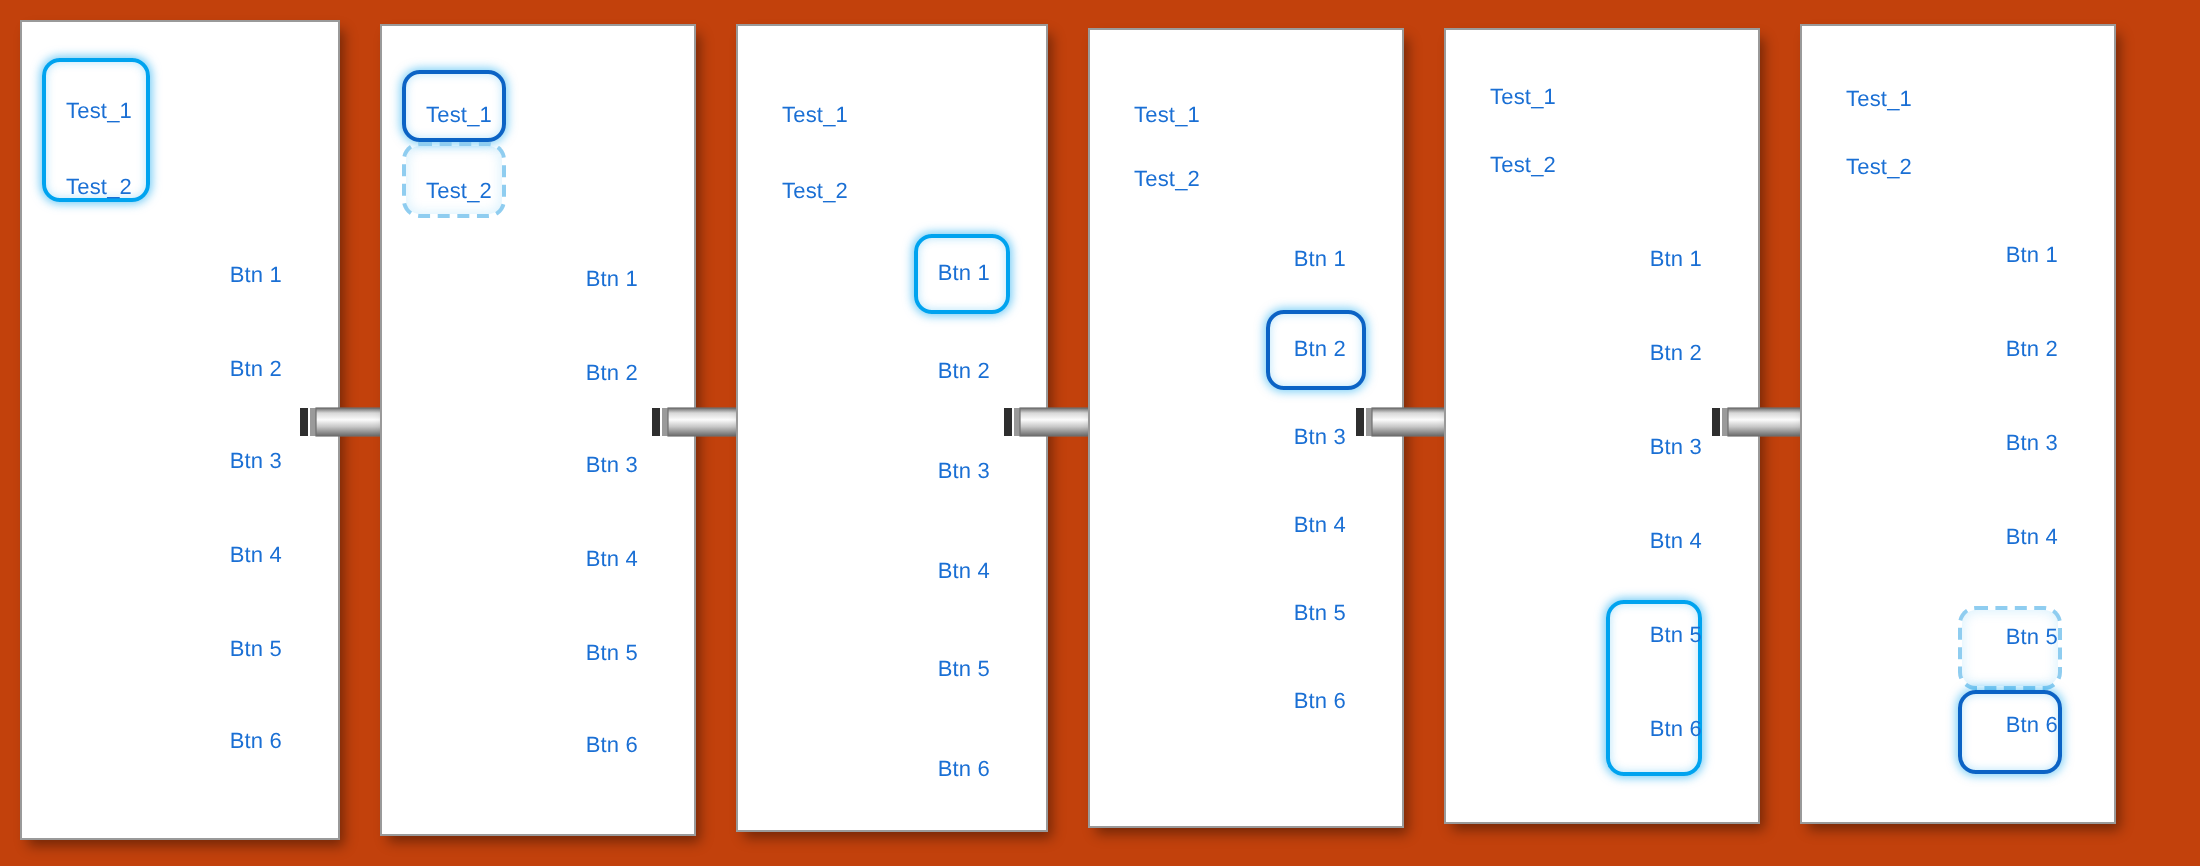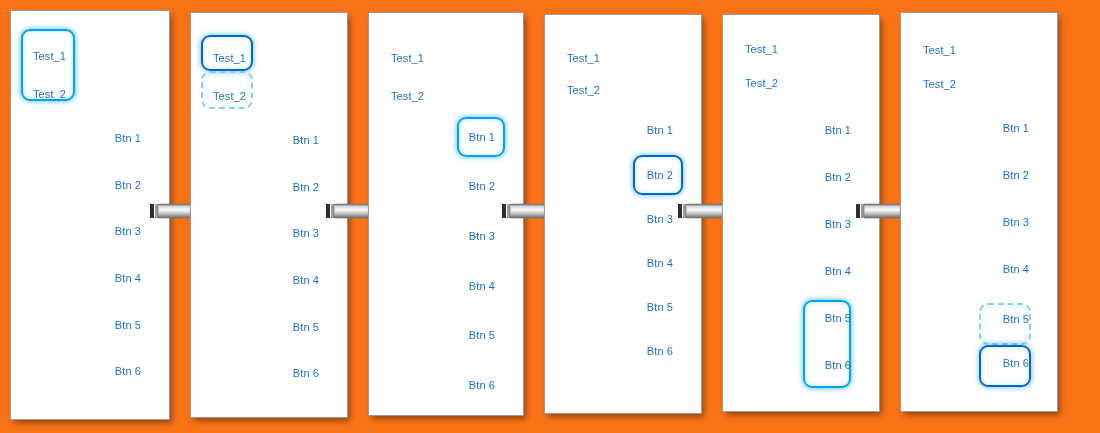--- a/index.html
+++ b/index.html
@@ -8,21 +8,21 @@
     padding: 0;
     background: #ffffff;
   }
   body {
     font-family: "Liberation Sans", sans-serif;
   }
   #stage {
     position: relative;
     width: 1100px;
     height: 433px;
-    background: #f97316;
+    background: #c2410c;
     overflow: hidden;
   }
 
   
   .panel {
     position: absolute;
     background: #ffffff;
     border: 1px solid #9a9a9a;
     box-shadow: 3px 4px 6px -1px rgba(0,0,0,0.40);
     box-sizing: border-box;

